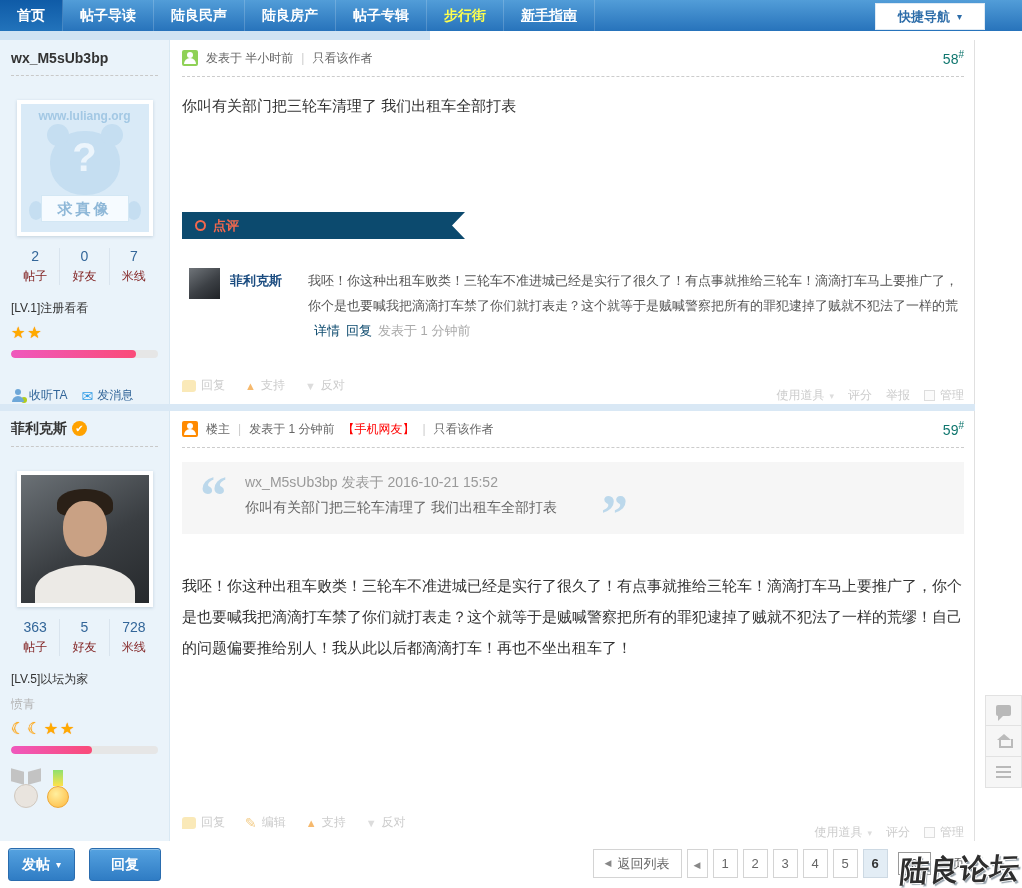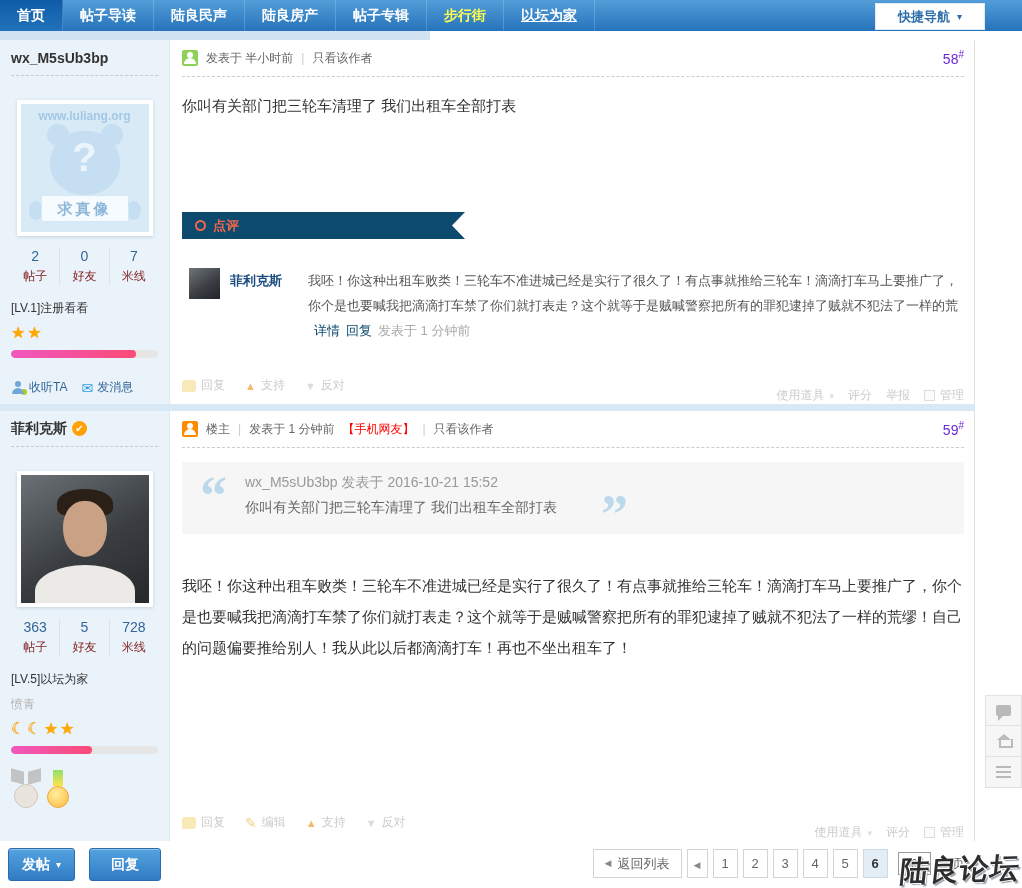--- a/index.html
+++ b/index.html
@@ -61,21 +61,21 @@
   .stat:last-child { border-right:none; }
   .sv { color:#336699; font-size:14px; }
   .sl { color:#7f1d1d; font-size:12px; margin-top:4px; }
   .ulevel { margin-top:15px; font-size:12px; color:#333; }
   .utitle { margin-top:8px; font-size:12px; color:#b3b3b3; }
   .ustars { margin-top:6px; font-size:16px; color:#ffaa00; letter-spacing:2px; height:19px;
             text-shadow:0 0 1px #ff8800; }
   .uprog { margin-top:8px; height:8px; background:#e6e6e6; border-radius:4px; overflow:hidden; }
   .uprog .fill { height:100%; border-radius:4px; background:linear-gradient(90deg,#ef58bd,#fa4b78); }
   .f85 { width:85%; } .f55 { width:55%; }
-  .uacts { margin-top:21px; display:flex; align-items:center; gap:14px; font-size:12px; color:#336699; }
+  .uacts { margin-top:29px; display:flex; align-items:center; gap:14px; font-size:12px; color:#336699; }
   .ua { display:flex; align-items:center; gap:4px; cursor:pointer; }
   .person { width:14px; height:14px; position:relative; }
   .person:before { content:""; position:absolute; top:0; left:4px; width:6px; height:6px;
                    border-radius:50%; background:#6ea7d8; }
   .person:after { content:""; position:absolute; bottom:1px; left:1px; width:12px; height:6px;
                   border-radius:6px 6px 0 0; background:#6ea7d8; }
   .pbadge { position:absolute; right:-2px; bottom:0; width:6px; height:6px; border-radius:50%;
             background:#b2cc1c; }
   .env { color:#2e9be6; font-size:14px; }
   .medals { margin-top:12px; display:flex; align-items:flex-end; gap:5px; height:42px; }
@@ -100,21 +100,21 @@
   .avmini { width:16px; height:16px; border-radius:2px; position:relative; flex:0 0 16px; }
   .avmini.green { background:#8fd156; }
   .avmini.orange { background:#ff8a00; }
   .avmini:before { content:""; position:absolute; top:2px; left:5px; width:6px; height:6px;
                    border-radius:50%; background:#fff; }
   .avmini:after { content:""; position:absolute; bottom:2px; left:2px; width:12px; height:6px;
                   border-radius:6px 6px 0 0; background:#fff; }
   .psep { color:#ccc; }
   .only { color:#666; cursor:pointer; }
   .mobile-tag { color:#ff0000; }
-  .floor { margin-left:auto; font-size:14px; color:#6d28d9; cursor:pointer; }
+  .floor { margin-left:auto; font-size:14px; color:#0f766e; cursor:pointer; }
   .floor sup { font-size:10px; }
   .pbody58 { padding-top:20px; height:135px; font-size:15px; color:#333; }
   .review-banner { width:283px; height:27px; background:#0c4a6e; display:flex; align-items:center;
                    gap:7px; padding-left:13px;
                    clip-path:polygon(0 0,100% 0,calc(100% - 13px) 50%,100% 100%,0 100%); }
   .ring { width:11px; height:11px; border:2px solid #f2674d; border-radius:50%; }
   .rv-title { color:#f2674d; font-size:13px; font-weight:bold; }
   .crow { margin-top:29px; display:flex; align-items:flex-start; }
   .cava { width:31px; height:31px; margin-left:7px; flex:0 0 31px; cursor:pointer;
           background:linear-gradient(145deg,#70757a 0%,#3c4045 55%,#202327 100%); }
@@ -190,21 +190,21 @@
 
 <div class="page">
 
   <div class="nav">
     <div class="nav-item active">首页</div>
     <div class="nav-item">帖子导读</div>
     <div class="nav-item">陆良民声</div>
     <div class="nav-item">陆良房产</div>
     <div class="nav-item">帖子专辑</div>
     <div class="nav-item hl">步行街</div>
-    <div class="nav-item ul">以坛为家</div>
+    <div class="nav-item ul">新手指南</div>
   </div>
   <div class="quicknav">
     <span>快捷导航</span>
     <span class="caret">▾</span>
   </div>
   <div class="substrip"></div>
 
   <div class="post post58">
     <aside class="profile">
       <div class="uname-row">

